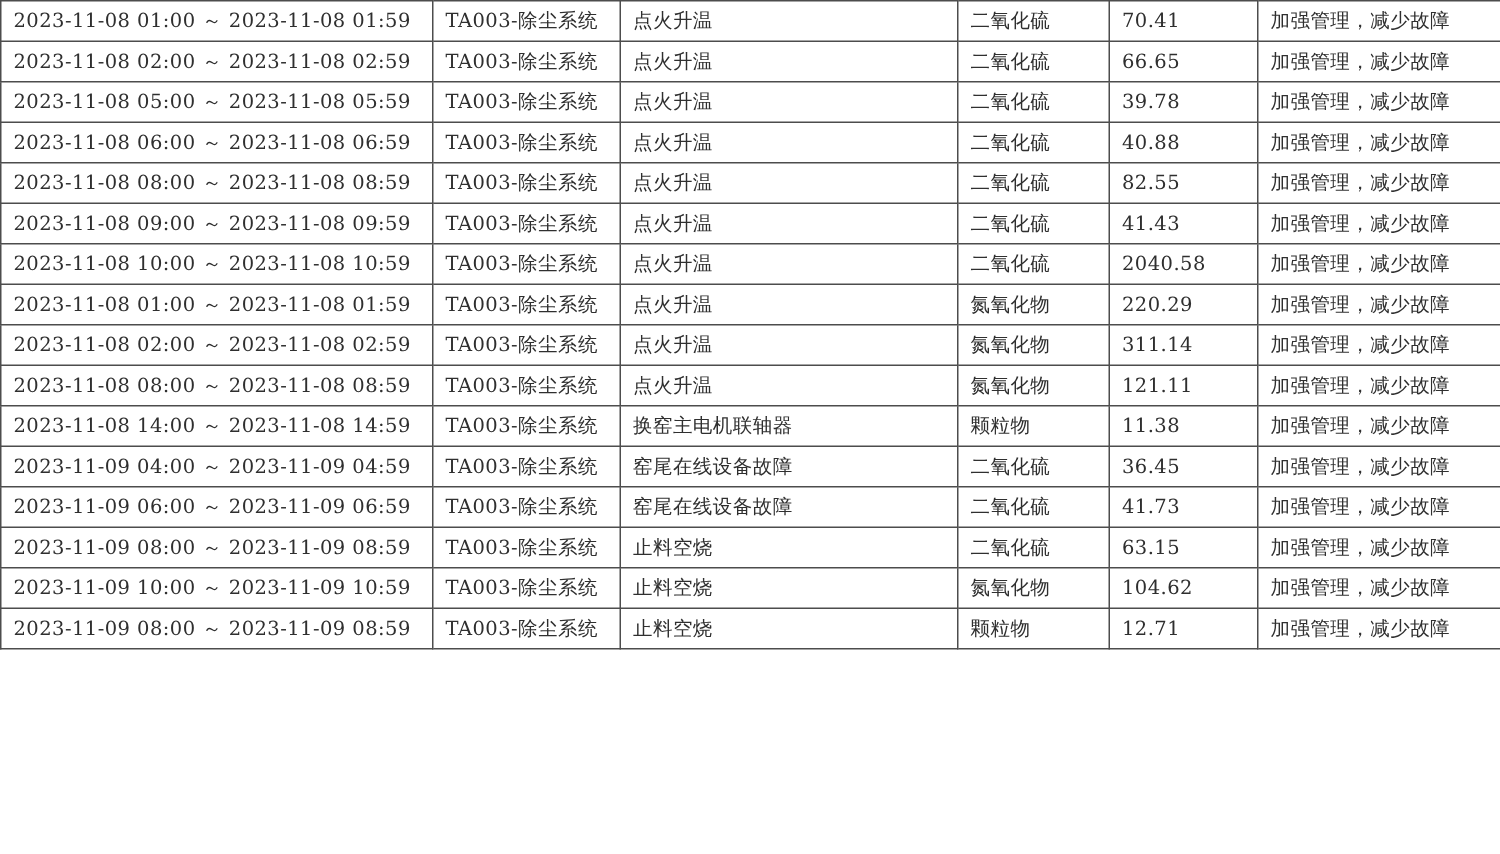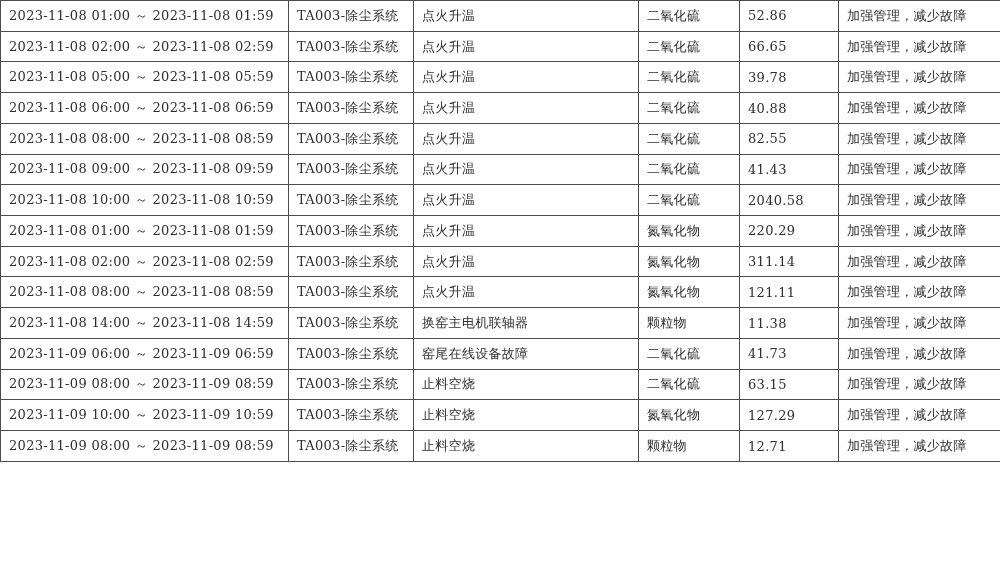--- a/index.html
+++ b/index.html
@@ -5,21 +5,21 @@
   * { margin: 0; padding: 0; box-sizing: border-box; }
   html, body {
     width: 1000px;
     height: 569px;
     background: #ffffff;
     overflow: hidden;
     font-family: "DejaVu Serif", "Liberation Serif", serif;
   }
   table.data-table {
     width: 1000px;
-    height: 462px;
+    height: 407px;
     border-collapse: collapse;
     table-layout: fixed;
   }
   table.data-table td {
     border: 1px solid #4d4d4d;
     font-size: 13px;
     color: #2f2f2f;
     padding: 0 4px 0 8px;
     height: 27px;
     vertical-align: middle;
@@ -40,21 +40,21 @@
     <col style="width:101px">
     <col style="width:99px">
     <col style="width:162px">
   </colgroup>
   <tbody>
   <tr>
     <td>2023-11-08 01:00 ～ 2023-11-08 01:59</td>
     <td>TA003-除尘系统</td>
     <td>点火升温</td>
     <td>二氧化硫</td>
-    <td>52.86</td>
+    <td>70.41</td>
     <td>加强管理，减少故障</td>
   </tr>
 
   <tr>
     <td>2023-11-08 02:00 ～ 2023-11-08 02:59</td>
     <td>TA003-除尘系统</td>
     <td>点火升温</td>
     <td>二氧化硫</td>
     <td>66.65</td>
     <td>加强管理，减少故障</td>
@@ -136,20 +136,28 @@
 
   <tr>
     <td>2023-11-08 14:00 ～ 2023-11-08 14:59</td>
     <td>TA003-除尘系统</td>
     <td>换窑主电机联轴器</td>
     <td>颗粒物</td>
     <td>11.38</td>
     <td>加强管理，减少故障</td>
   </tr>
 
+  <tr>
+    <td>2023-11-09 04:00 ～ 2023-11-09 04:59</td>
+    <td>TA003-除尘系统</td>
+    <td>窑尾在线设备故障</td>
+    <td>二氧化硫</td>
+    <td>36.45</td>
+    <td>加强管理，减少故障</td>
+  </tr>
 
 
   <tr>
     <td>2023-11-09 06:00 ～ 2023-11-09 06:59</td>
     <td>TA003-除尘系统</td>
     <td>窑尾在线设备故障</td>
     <td>二氧化硫</td>
     <td>41.73</td>
     <td>加强管理，减少故障</td>
   </tr>
@@ -162,21 +170,21 @@
     <td>63.15</td>
     <td>加强管理，减少故障</td>
   </tr>
 
 
   <tr>
     <td>2023-11-09 10:00 ～ 2023-11-09 10:59</td>
     <td>TA003-除尘系统</td>
     <td>止料空烧</td>
     <td>氮氧化物</td>
-    <td>127.29</td>
+    <td>104.62</td>
     <td>加强管理，减少故障</td>
   </tr>
 
   <tr>
     <td>2023-11-09 08:00 ～ 2023-11-09 08:59</td>
     <td>TA003-除尘系统</td>
     <td>止料空烧</td>
     <td>颗粒物</td>
     <td>12.71</td>
     <td>加强管理，减少故障</td>

